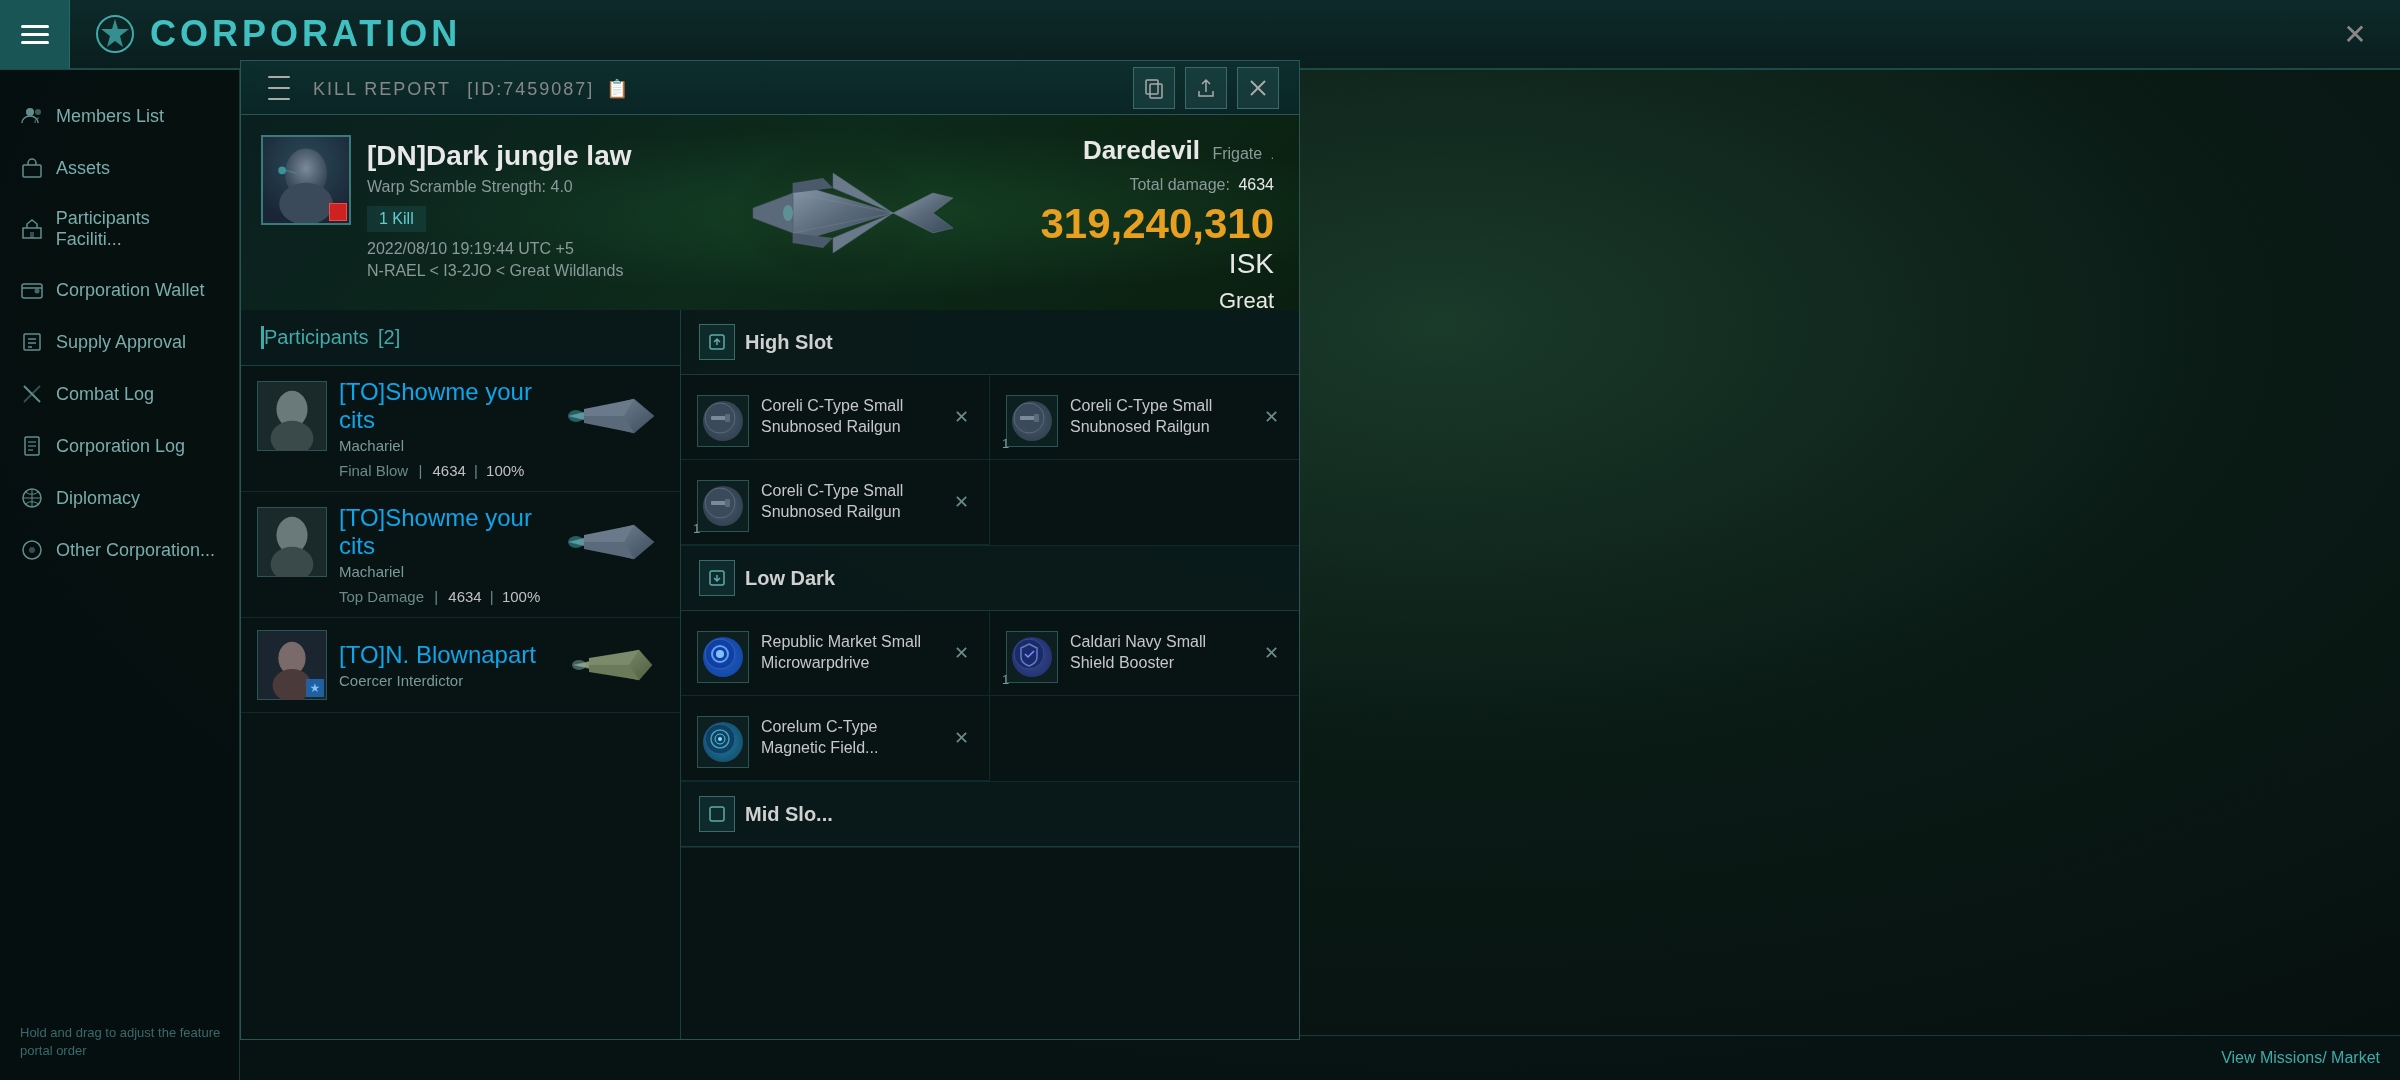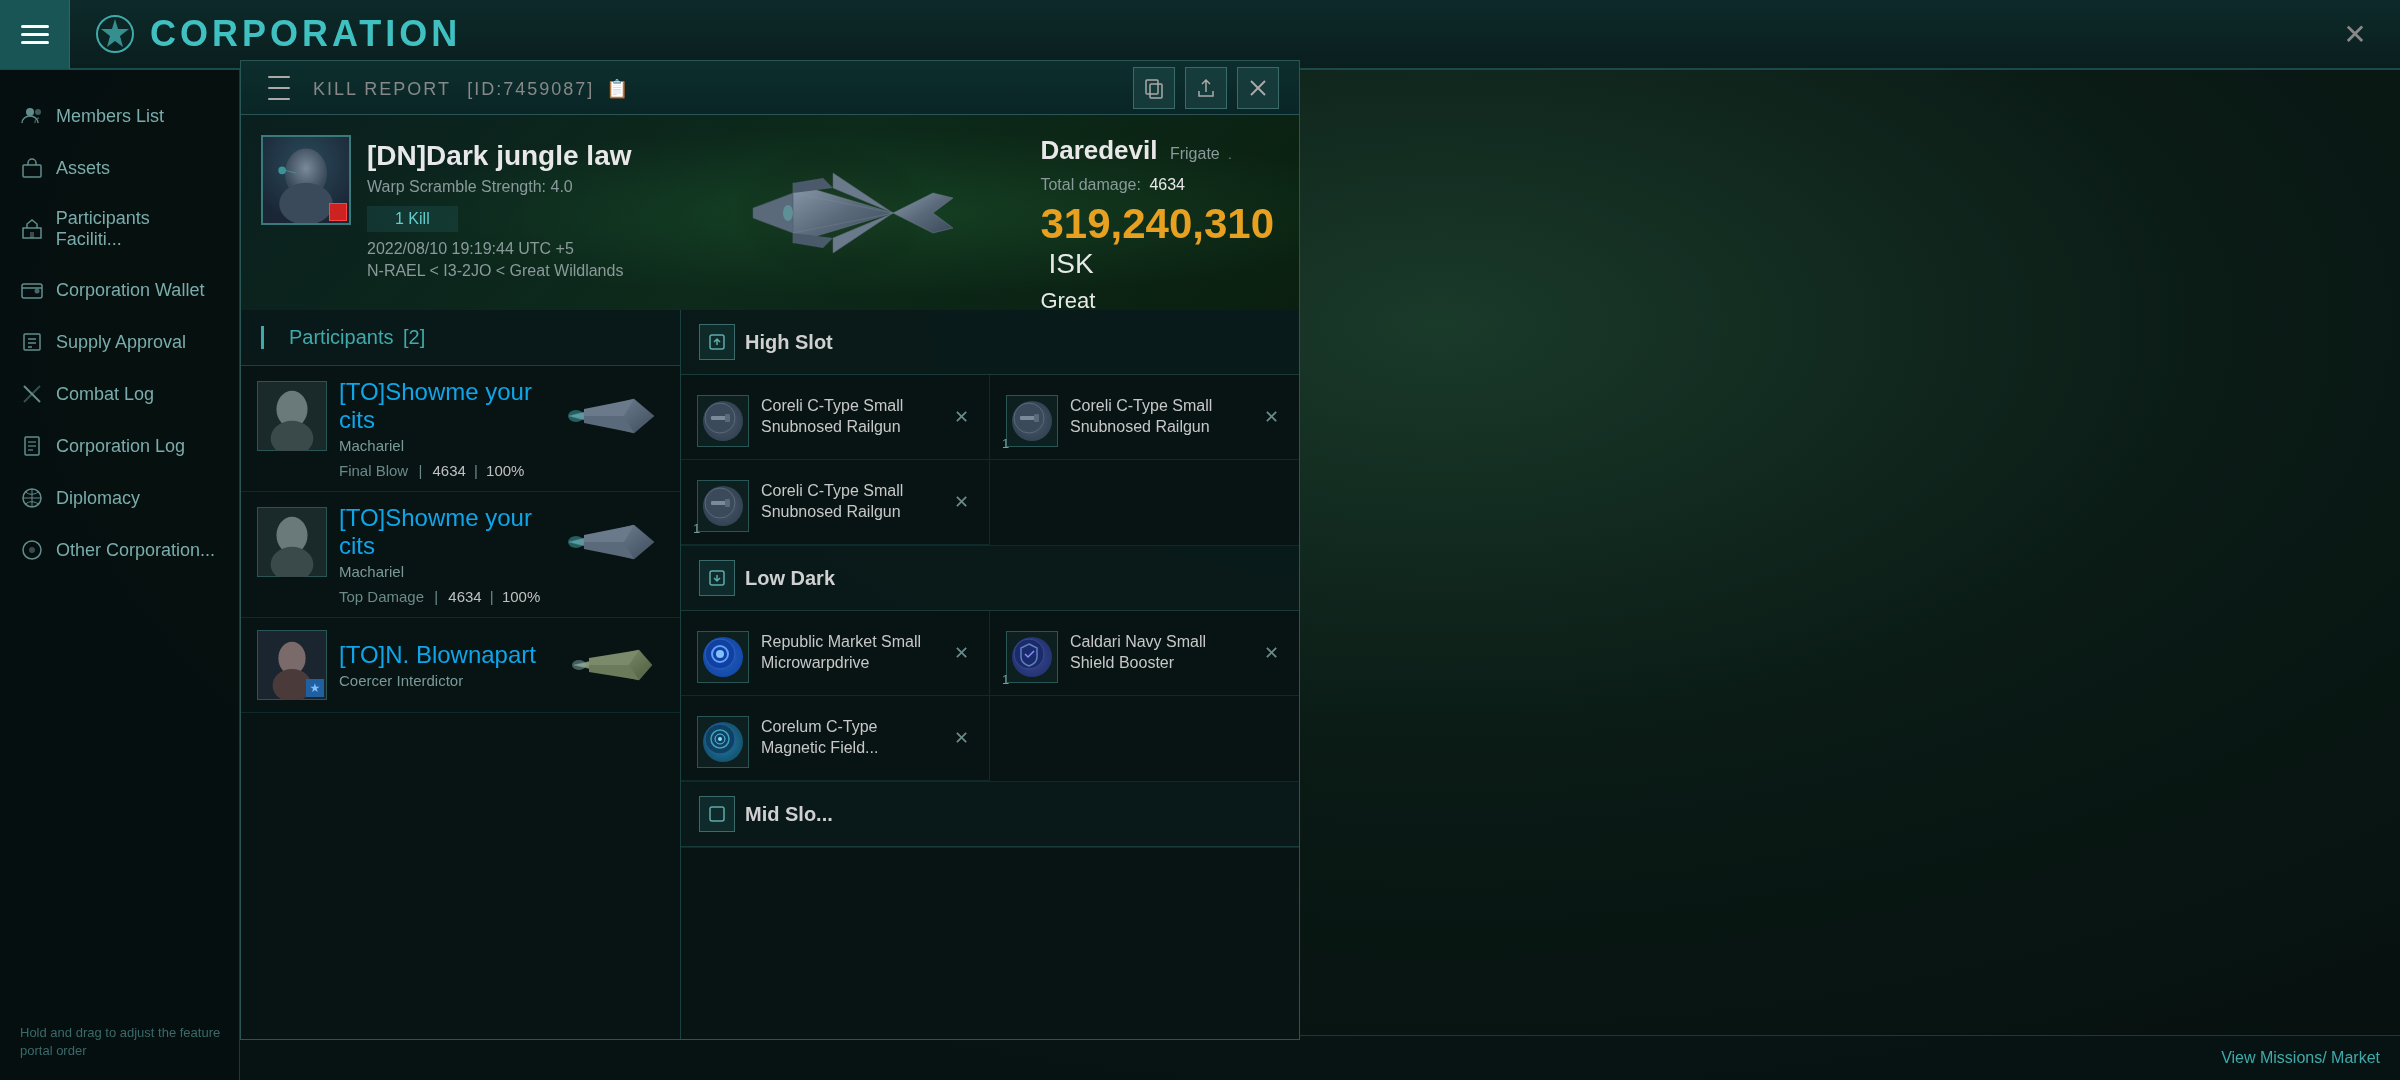--- a/index.html
+++ b/index.html
@@ -269,21 +269,21 @@
       color: #8a9a9a;
       font-size: 16px;
       margin-top: 6px;
     }
 
     .kill-count {
       color: #60cccc;
       font-size: 16px;
       margin-top: 10px;
       background: rgba(30, 80, 80, 0.4);
-      padding: 4px 28px;
+      padding: 4px 12px;
       display: inline-block;
     }
 
     .kill-date {
       color: #8a9a9a;
       font-size: 16px;
       margin-top: 8px;
     }
 
     .kill-location {
@@ -298,20 +298,21 @@
       display: flex;
       align-items: center;
       justify-content: center;
       position: relative;
       z-index: 1;
     }
 
     
     .kill-stats {
       padding: 20px 25px;
+      text-align: right;
       position: relative;
       z-index: 1;
       flex: 0 0 260px;
     }
 
     .ship-name {
       color: #e8e8e8;
       font-size: 26px;
       font-weight: bold;
     }
@@ -370,21 +371,21 @@
     .panel-header {
       padding: 16px 20px;
       border-bottom: 1px solid #1a4040;
       background: rgba(10, 30, 30, 0.5);
     }
 
     .panel-title {
       color: #60cccc;
       font-size: 20px;
       border-left: 3px solid #40aaaa;
-      padding-left: 25px;
+      padding-left: 0;
     }
 
     .panel-title span {
       color: #40aaaa;
     }
 
     .participant-item {
       border-bottom: 1px solid #0f2a2a;
       padding: 12px 16px;
     }

